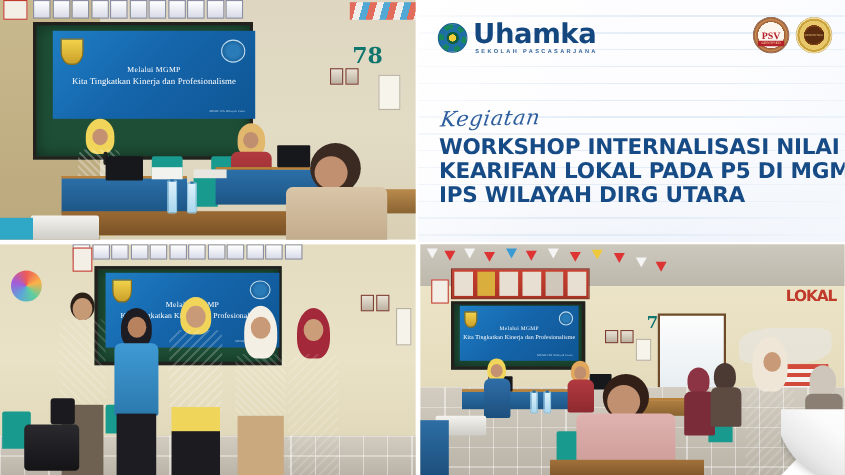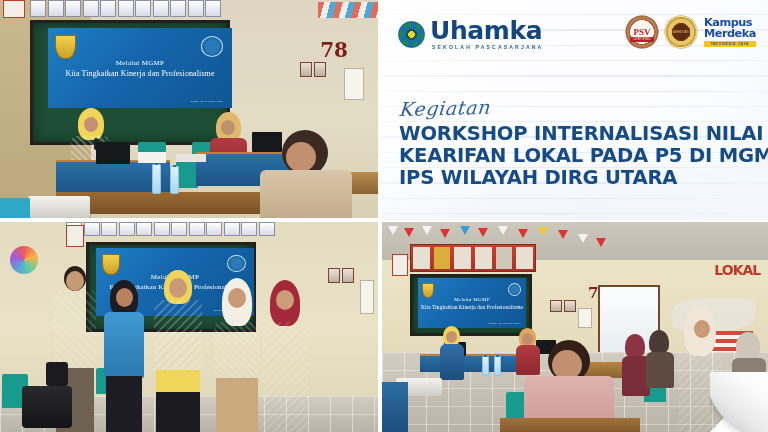--- a/index.html
+++ b/index.html
@@ -127,21 +127,21 @@
     background:linear-gradient(#cfc9bd,#b9b3a7);
     background-image:
       repeating-linear-gradient(to right, rgba(255,255,255,.45) 0 1px, rgba(0,0,0,0) 1px 22px),
       repeating-linear-gradient(to bottom, rgba(255,255,255,.35) 0 1px, rgba(0,0,0,0) 1px 18px),
       linear-gradient(#d3cdc1,#bab4a8); }
   .flag{ position:absolute; width:0; height:0; border-left:5px solid transparent;
     border-right:5px solid transparent; border-top:9px solid #d33; }
   .poster-strip{ position:absolute; display:flex; gap:1.5px; }
   .poster-strip b{ display:block; width:16px; height:100%;
     background:linear-gradient(#fff,#d7dbe8); border:.5px solid #8a8fa5; }
-  .num78{ position:absolute; color:#7f1d1d; font-weight:bold;
+  .num78{ position:absolute; color:#0f766e; font-weight:bold;
     font-family:"DejaVu Serif", serif; }
 
   
   #photo-top-left .wall{ background:
     linear-gradient(to bottom,#ded6c0 0%,#e3dcc5 55%,#d8cfb4 100%); }
   #tl-wallL{ position:absolute; left:0; top:0; width:24%; height:100%;
     background:linear-gradient(#c9b98f,#bba87c); }
 
   
   #photo-bottom-left .wall{ background:
@@ -278,25 +278,20 @@
       </div>
 
       <div id="badge-row">
         <div class="seal" id="psv-seal">
           <span class="psv-txt">PSV</span>
           <span class="psv-ribbon">CERTIFIED</span>
         </div>
         <div class="seal" id="gold-seal">
           <span class="gold-core">AKREDITASI</span>
         </div>
-        <div id="km-badge">
-          <span id="km-line1">Kampus</span>
-          <span id="km-line2">Merdeka</span>
-          <span id="km-bar">INDONESIA JAYA</span>
-        </div>
       </div>
     </div>
 
     <div id="title-block">
       <div id="kegiatan">Kegiatan</div>
       <div id="main-title">
         <span class="tl">WORKSHOP INTERNALISASI NILAI</span>
         <span class="tl">KEARIFAN LOKAL PADA P5 DI MGMP</span>
         <span class="tl">IPS WILAYAH DIRG UTARA</span>
       </div>

